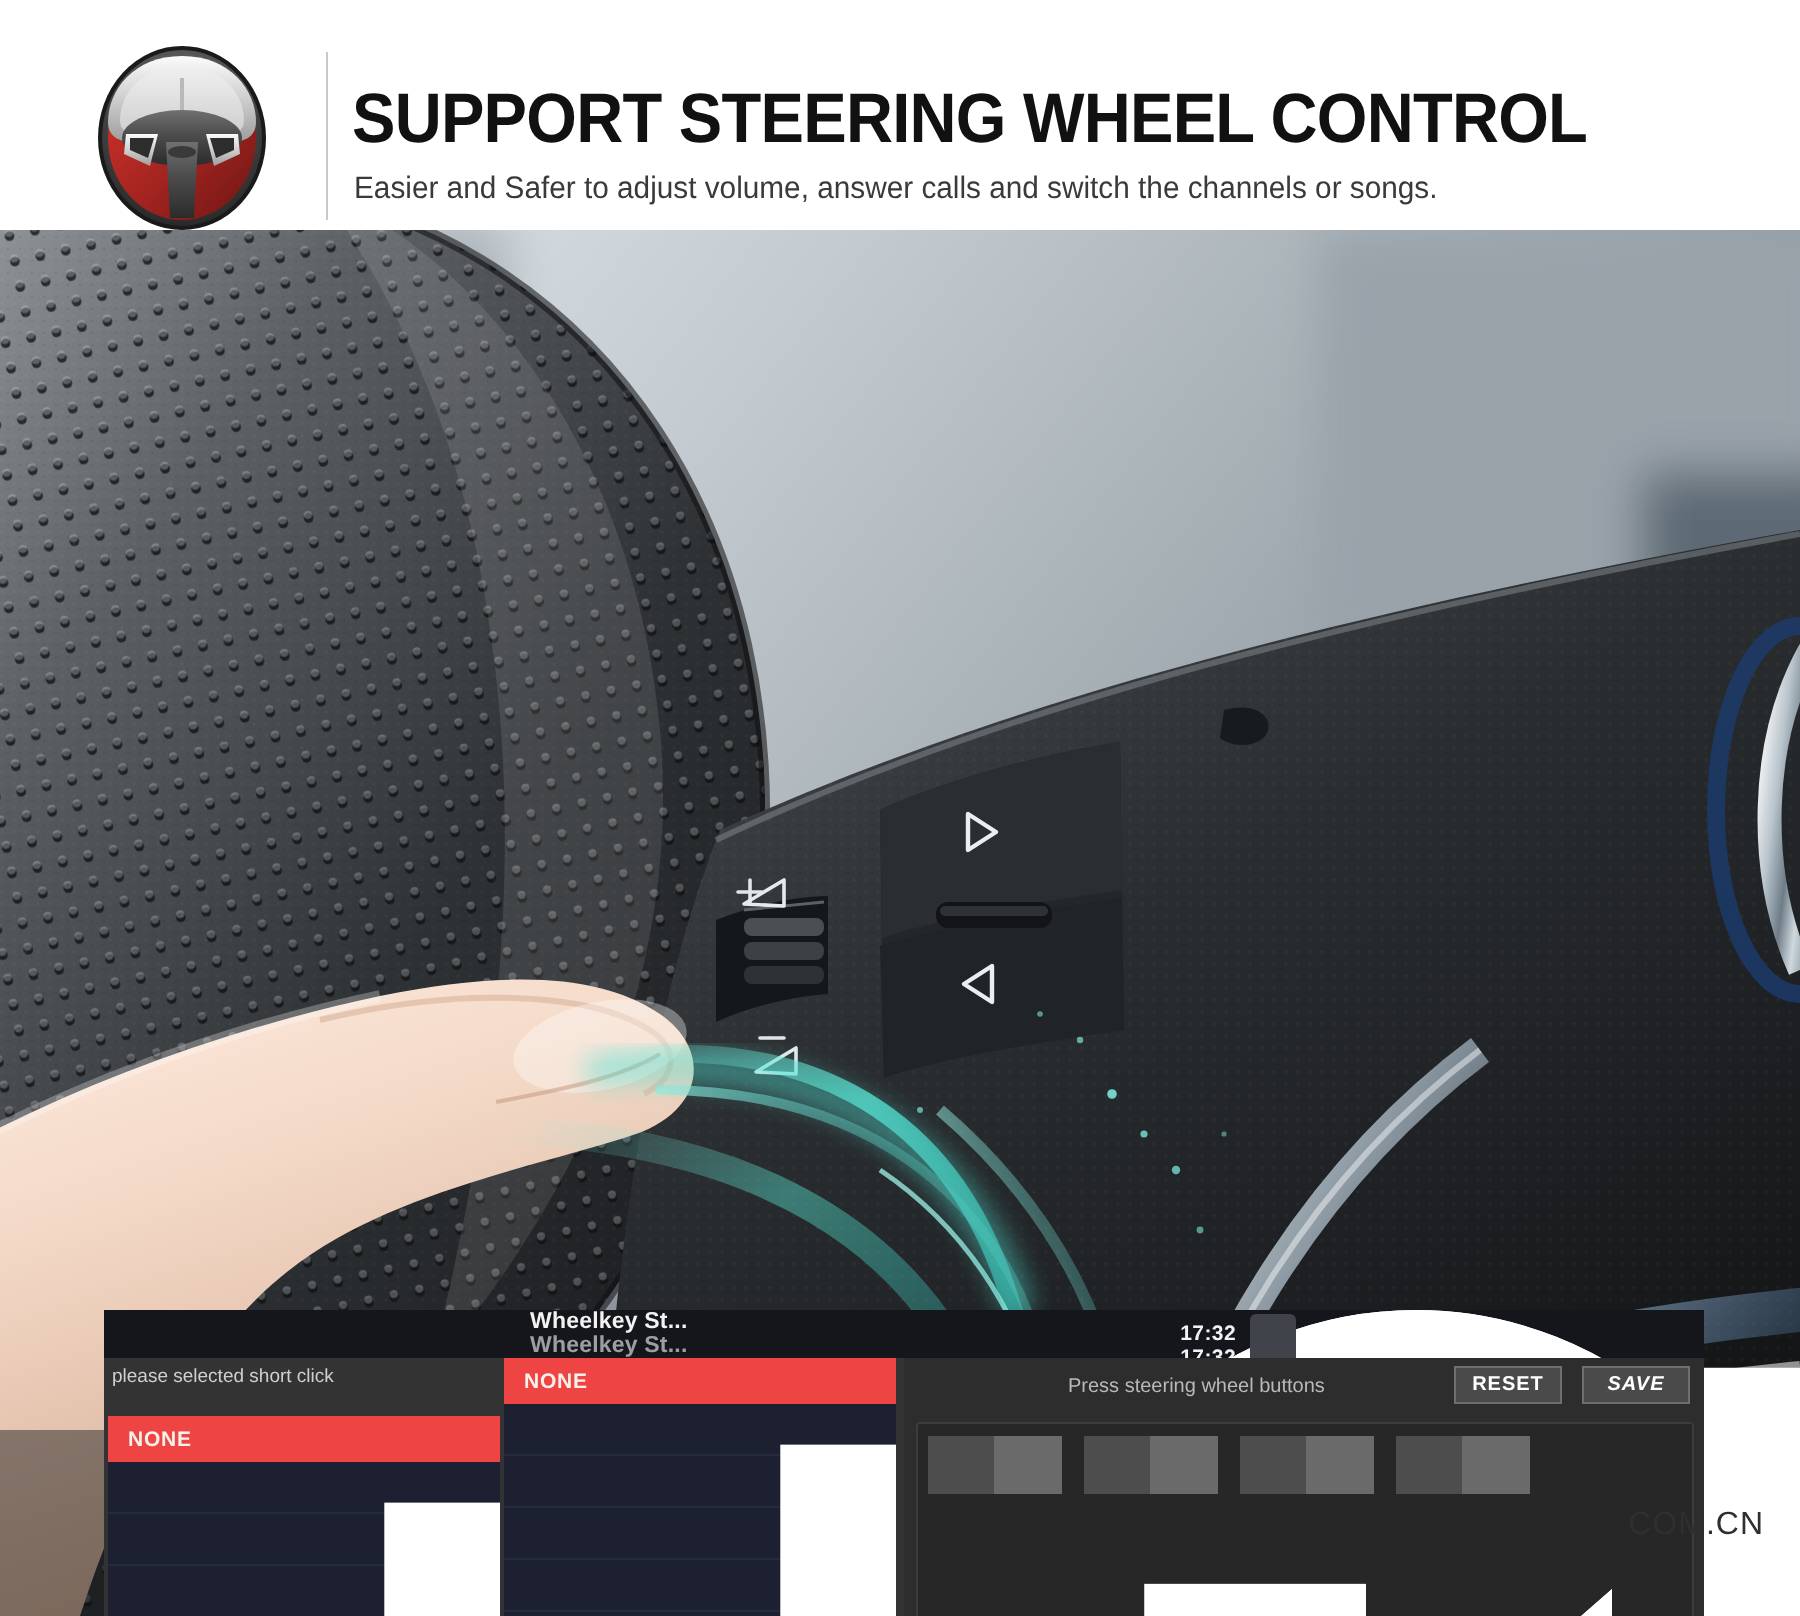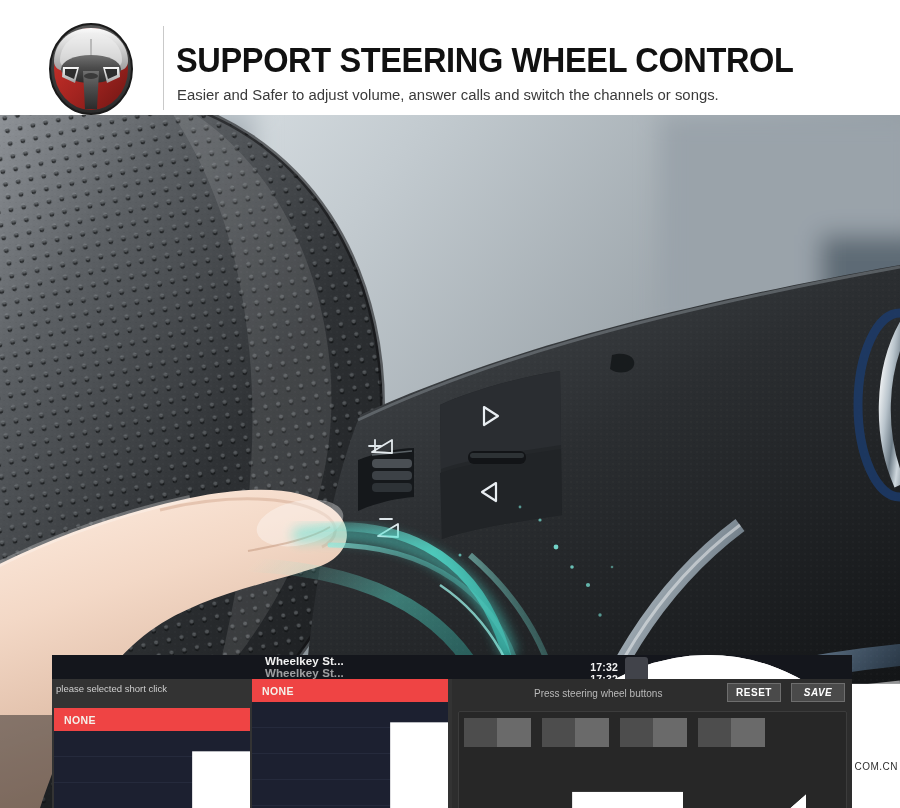--- a/index.html
+++ b/index.html
@@ -98,21 +98,21 @@
   .key-row{position:absolute;left:5px;top:6px;display:flex;}
   .key{
     height:29px;display:flex;align-items:stretch;margin-right:11px;
   }
   .key-ic{
     width:33px;background:#4d4d4d;display:flex;align-items:center;justify-content:center;
   }
   .key-val{width:34px;background:#6a6a6a;}
 
   .wm{
-    position:absolute;right:2px;bottom:36px;font-size:10px;color:#2f2f2f;
+    position:absolute;right:18px;bottom:36px;font-size:16px;color:#2f2f2f;
     letter-spacing:.5px;font-family:"Liberation Sans",sans-serif;
   }
 </style>
 </head>
 <body>
 
 <div class="page">
 
   <div class="header">
 

